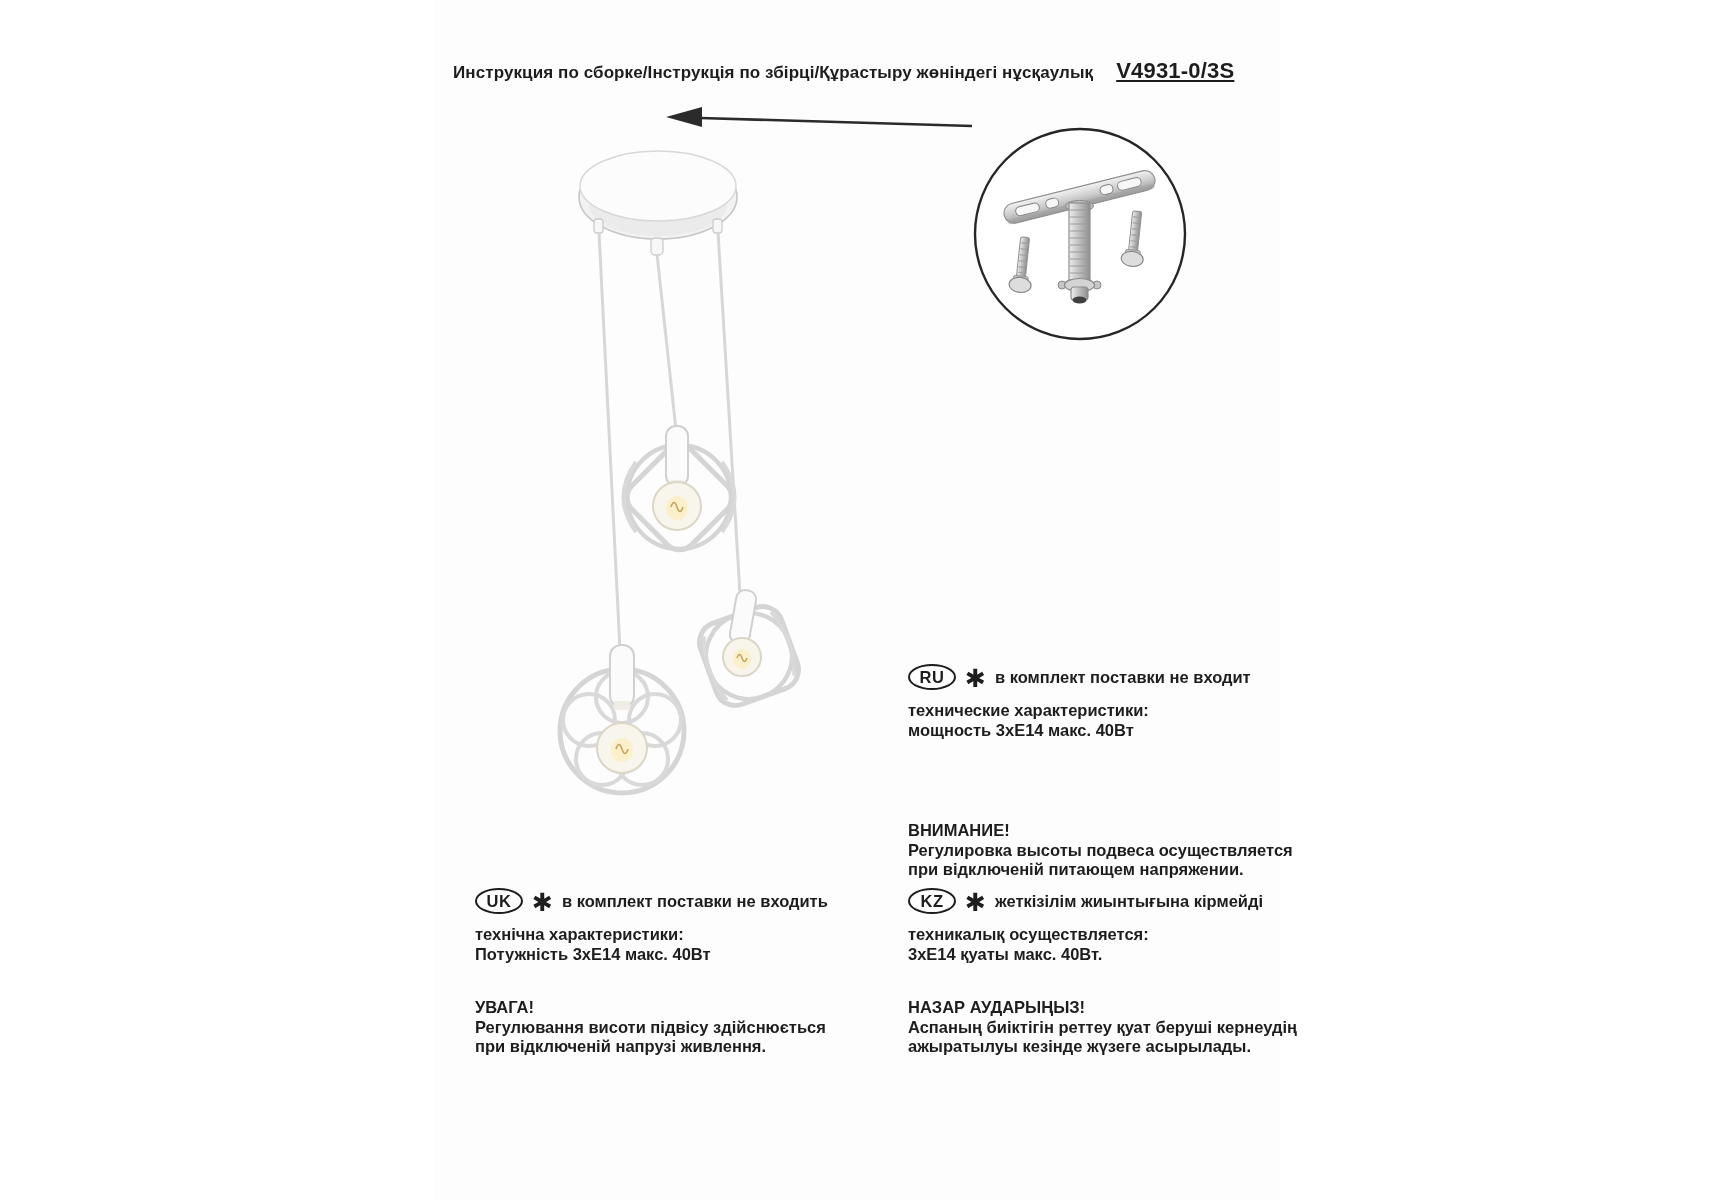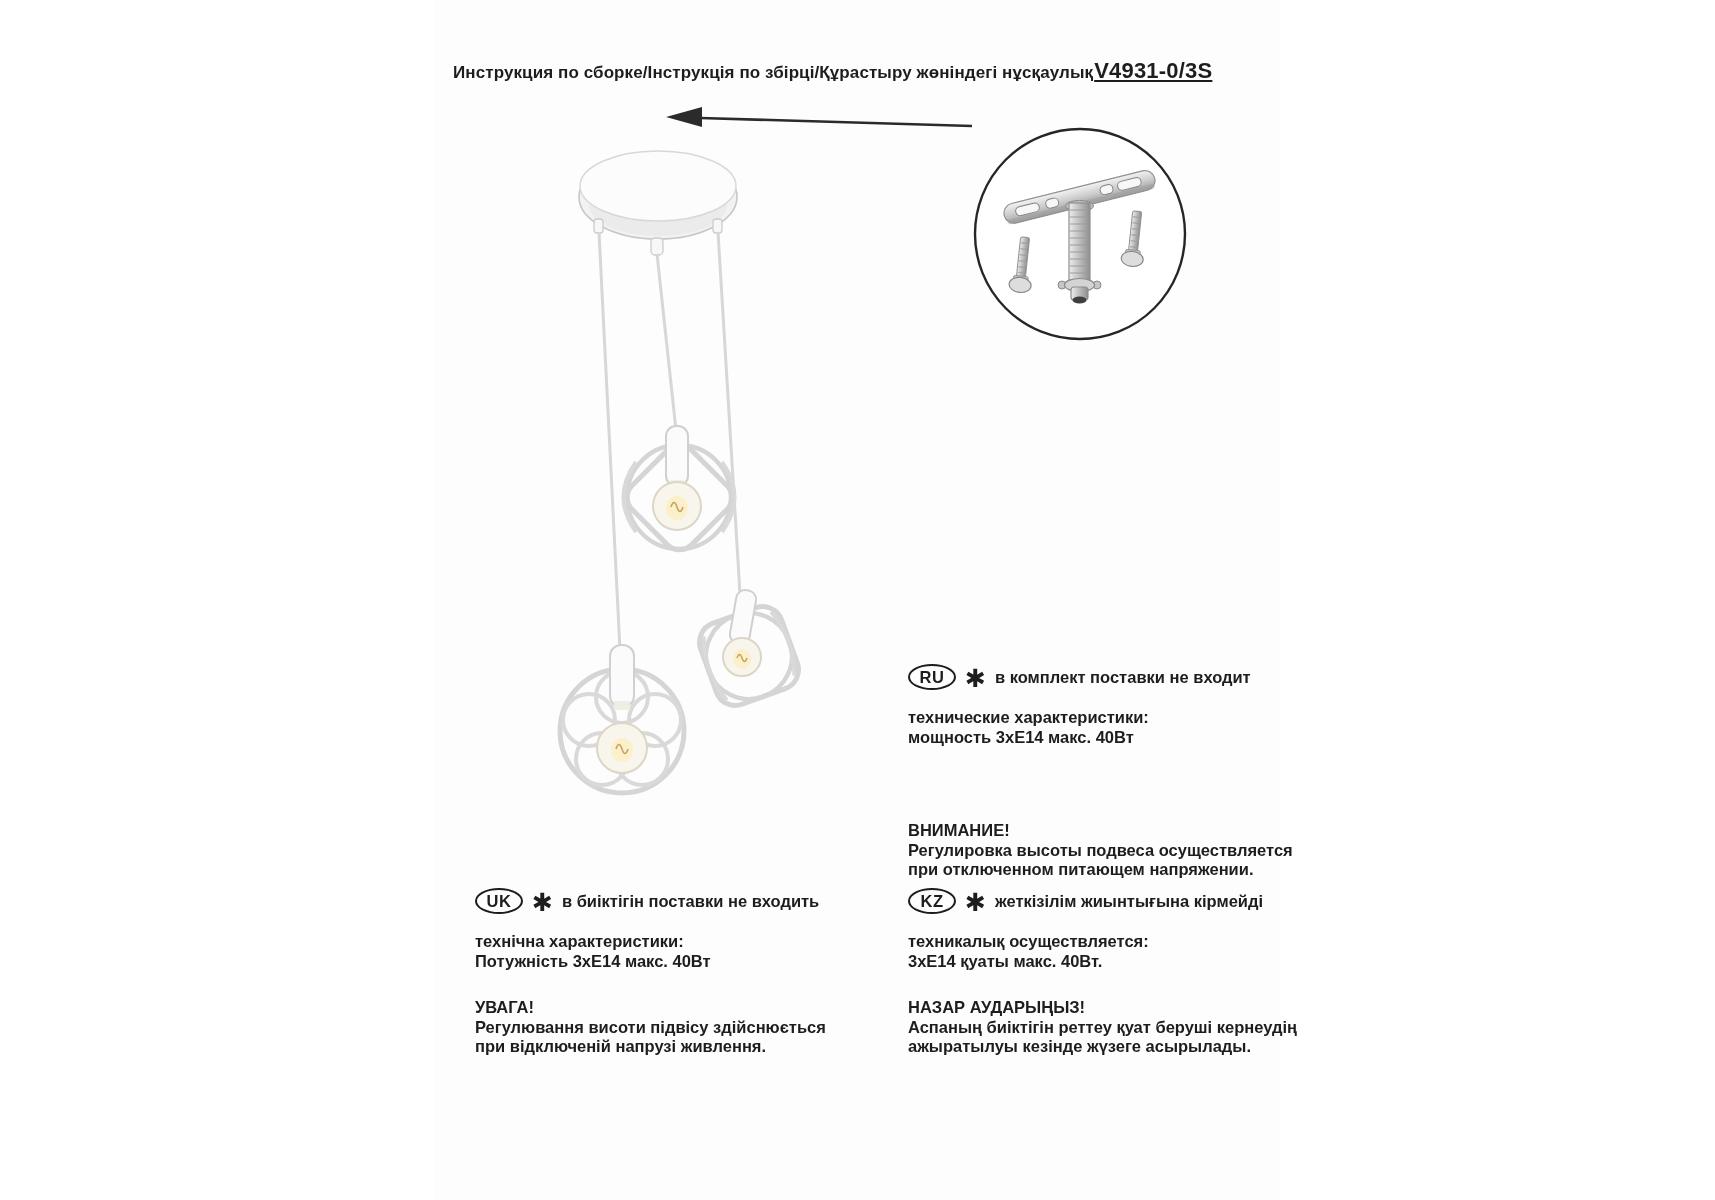--- a/index.html
+++ b/index.html
@@ -11,41 +11,41 @@
     font-family:"Liberation Sans", sans-serif;
     color:#1d1d1d;
   }
   .scan-strip{
     position:absolute;top:0;left:434px;width:846px;height:1200px;
     background:#fdfdfd;
   }
   svg{position:absolute;top:0;left:0;}
   .abs{position:absolute;}
   .title-row{
-    display:flex;align-items:baseline;gap:1px;white-space:nowrap;
+    display:flex;align-items:baseline;gap:23px;white-space:nowrap;
   }
   .title-main{font-size:17px;font-weight:bold;letter-spacing:0.1px;}
   .title-model{font-size:22px;font-weight:bold;letter-spacing:0.2px;text-decoration:underline;}
   .lang-block{width:380px;}
   .badge-row{display:flex;align-items:center;gap:9px;height:26px;}
   .badge{
     display:flex;align-items:center;justify-content:center;
     width:44px;height:22px;
     border:2.4px solid #1c1c1c;border-radius:50%;
     font-size:16.5px;font-weight:bold;letter-spacing:0.5px;
     flex:0 0 auto;
     text-align:center;
   }
   .star{
     font-family:"DejaVu Sans", sans-serif;
     font-size:25px;font-weight:bold;line-height:1;
     position:relative;top:1px;flex:0 0 auto;
   }
   .note{font-size:16.5px;font-weight:bold;white-space:nowrap;}
-  .spec{margin-top:18px;font-size:16.5px;font-weight:bold;line-height:19.5px;}
+  .spec{margin-top:11px;font-size:16.5px;font-weight:bold;line-height:19.5px;}
   .warn{font-size:16.5px;font-weight:bold;line-height:19.5px;white-space:nowrap;}
 </style>
 </head>
 <body>
 
 <div id="page">
   <div class="scan-strip"></div>
 
   <svg width="1715" height="1200" viewBox="0 0 1715 1200">
     <defs>
@@ -177,28 +177,28 @@
     </div>
     <div class="spec">
       <div>технические характеристики:</div>
       <div>мощность 3xE14 макс. 40Вт</div>
     </div>
   </div>
 
   <div class="abs warn" style="left:908px;top:777px;margin-top:44px;">
     <div>ВНИМАНИЕ!</div>
     <div>Регулировка высоты подвеса осуществляется</div>
-    <div>при отключенном питающем напряжении.</div>
+    <div>при відключеній питающем напряжении.</div>
   </div>
 
   <div class="abs lang-block" style="left:475px;top:888px;">
     <div class="badge-row">
       <span class="badge">UK</span>
       <span class="star">✱</span>
-      <span class="note">в биіктігін поставки не входить</span>
+      <span class="note">в комплект поставки не входить</span>
     </div>
     <div class="spec">
       <div>технічна характеристики:</div>
       <div>Потужність 3xE14 макс. 40Вт</div>
     </div>
   </div>
 
   <div class="abs warn" style="left:475px;top:998px;">
     <div>УВАГА!</div>
     <div>Регулювання висоти підвісу здійснюється</div>

